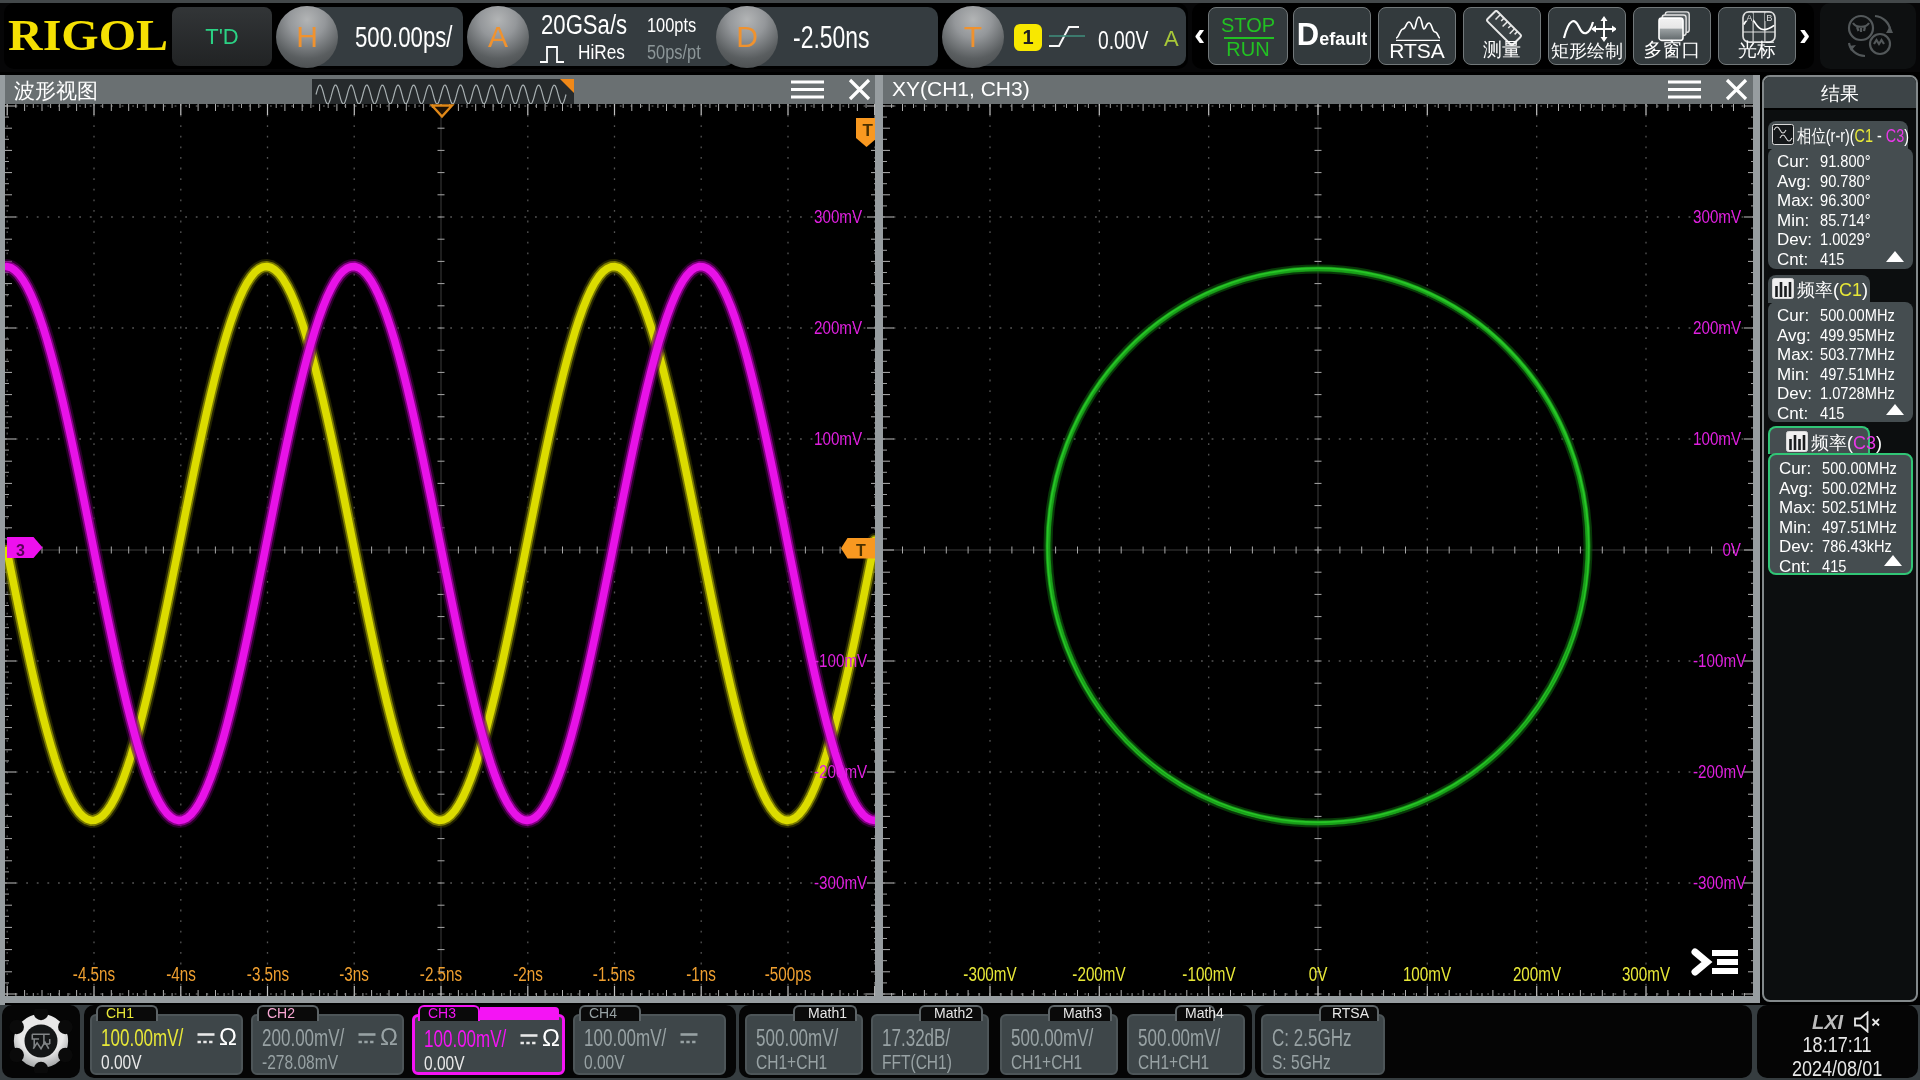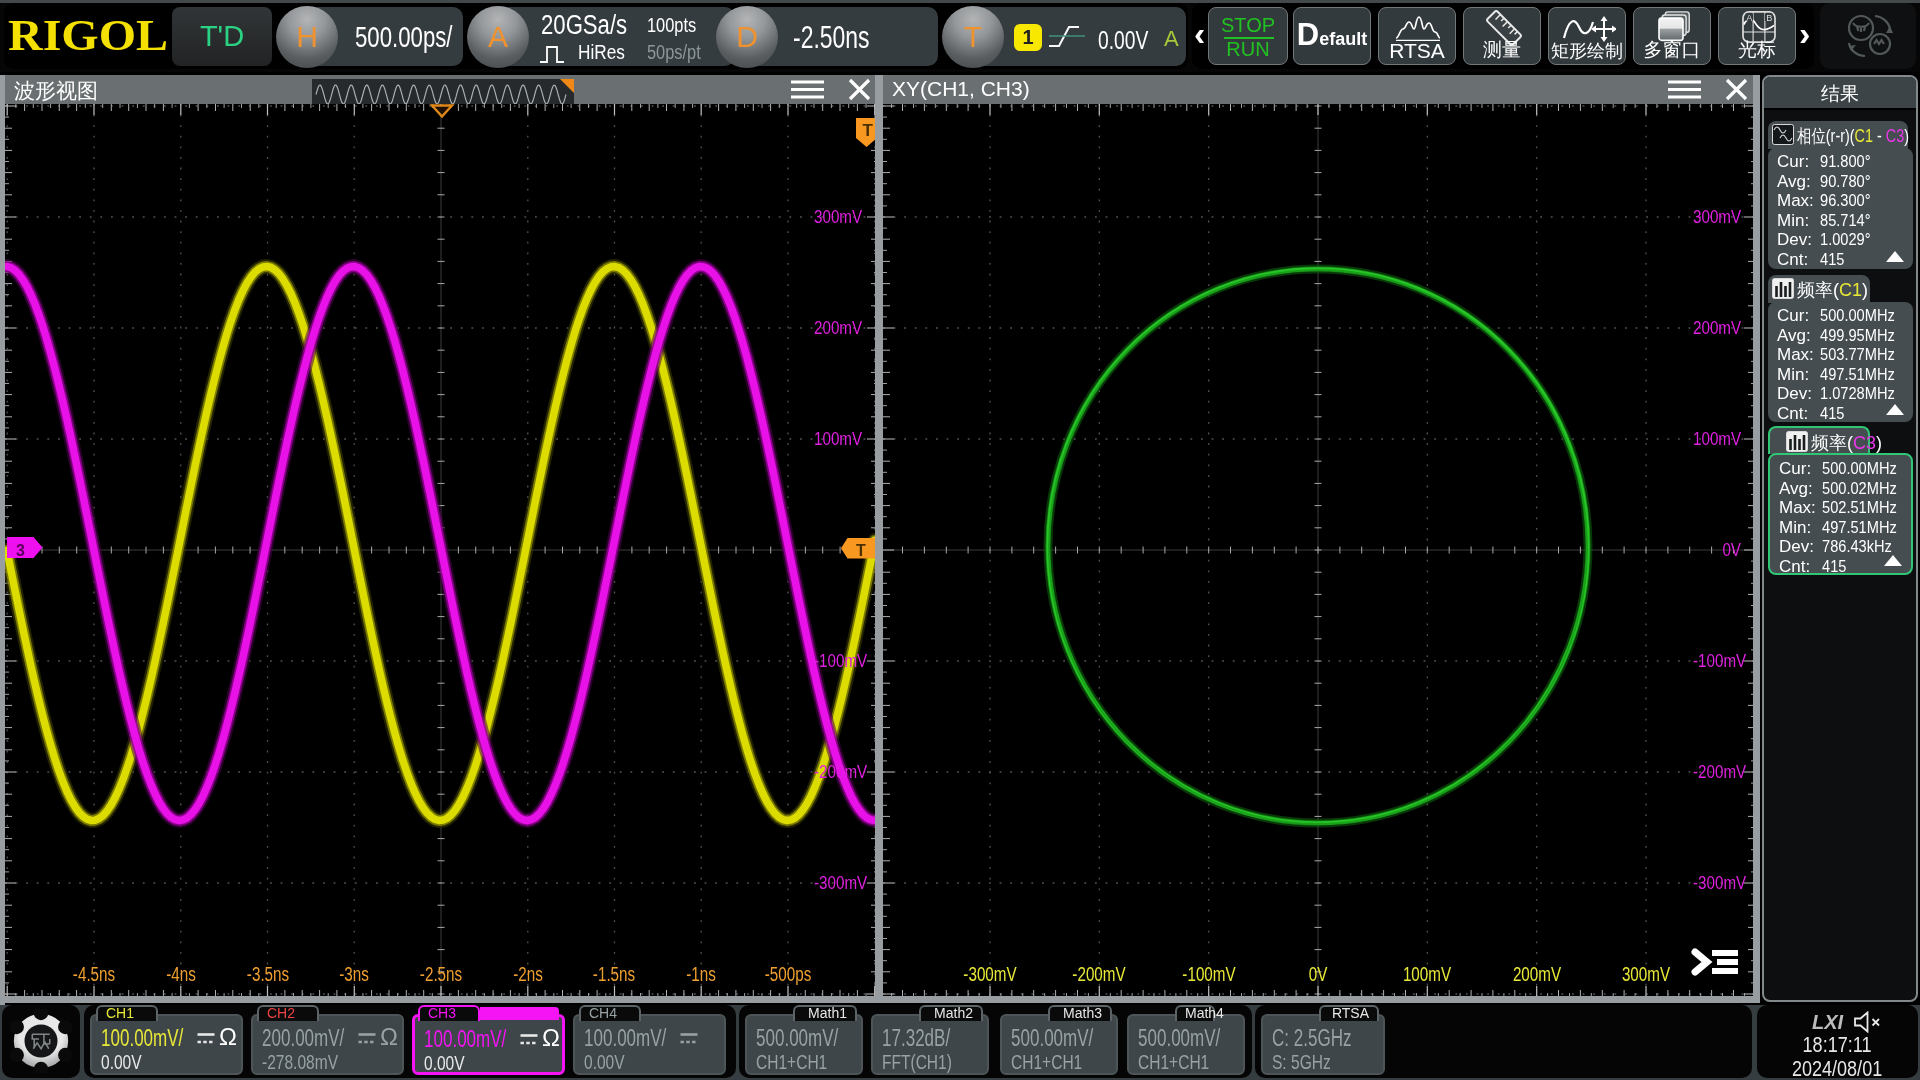--- a/index.html
+++ b/index.html
@@ -11,21 +11,21 @@
 .cx8 { display:inline-block; transform:scaleX(0.82); transform-origin:0 50%; white-space:nowrap; }
 
 
 #topbar { position:absolute; left:0; top:0; width:1920px; height:72px; background:#060607; }
 #topbar .gtop { position:absolute; left:0; top:0; width:1920px; height:3px; background:#43484a; }
 #topbar .blk { position:absolute; top:3px; height:66px; background:#000; border-radius:10px; }
 .logo { position:absolute; left:8px; top:13px; font-family:"Liberation Serif", serif;
   font-weight:bold; font-size:50px; line-height:44px; color:#f5e003;
   transform:scale(0.96,0.9); transform-origin:0 50%; }
 .tdbtn { position:absolute; left:172px; top:7px; width:100px; height:59px; border-radius:8px;
-  background:linear-gradient(#323537,#212324); color:#2bd284; font-size:29px;
+  background:linear-gradient(#323537,#212324); color:#2bd284; font-size:22px;
   text-align:center; line-height:59px; }
 .knob { position:absolute; top:6px; width:62px; height:62px; border-radius:50%;
   background:radial-gradient(circle at 50% 22%, #b2b4b5 0%, #94979a 32%, #5a5e60 68%, #414446 100%);
   color:#f0922e; font-size:30px; text-align:center; line-height:62px; }
 .tbox { position:absolute; top:7px; height:59px; background:#353c40; border-radius:10px; color:#fff; }
 .mbtn { position:absolute; top:7px; height:58px; width:78px; background:#333a3d;
   border:1px solid #72787a; border-radius:8px; color:#fff; }
 .mbtn .cap { position:absolute; bottom:1px; width:100%; text-align:center; font-size:19px;
   color:#fff; white-space:nowrap; }
 .chev { position:absolute; top:14px; color:#fff; font-size:34px; font-weight:bold; }
@@ -354,21 +354,21 @@
 <div class="btab2" style="left:96px; width:62px; color:#e8e838; text-align:left;">CH1</div>
       <div class="bbody" style="left:90px; width:153px; ">
         <div class="l1" style="color:#e8e838;"><span class="cx">100.00mV/</span></div>
         <svg class="abs" style="left:105px; top:16px;" width="18" height="14" viewBox="0 0 18 14">
           <path d="M0.5 2.5 H17.5" stroke="#e8e8e8" stroke-width="2.6"></path>
           <path d="M0.5 10 H17.5" stroke="#e8e8e8" stroke-width="2.6" stroke-dasharray="3.4,2.4"></path>
         </svg>
         <span class="abs" style="left:127px; top:7px; color:#fff; font-size:24px;">Ω</span>
         <div class="l2" style="color:#e8e8e8;"><span class="cx">0.00V</span></div>
       </div>
-<div class="btab2" style="left:257px; width:62px; color:#ef4444; text-align:left;">CH2</div>
+<div class="btab2" style="left:257px; width:62px; color:#f9a8d4; text-align:left;">CH2</div>
       <div class="bbody" style="left:251px; width:153px; ">
         <div class="l1" style="color:#98a2a4;"><span class="cx">200.00mV/</span></div>
         <svg class="abs" style="left:105px; top:16px;" width="18" height="14" viewBox="0 0 18 14">
           <path d="M0.5 2.5 H17.5" stroke="#98a2a4" stroke-width="2.6"></path>
           <path d="M0.5 10 H17.5" stroke="#98a2a4" stroke-width="2.6" stroke-dasharray="3.4,2.4"></path>
         </svg>
         <span class="abs" style="left:127px; top:7px; color:#98a2a4; font-size:24px;">Ω</span>
         <div class="l2" style="color:#98a2a4;"><span class="cx">-278.08mV</span></div>
       </div>
 <div class="btab2" style="left:418px; width:62px; color:#f414f4; border-color:#f414f4;text-align:left;">CH3</div>

